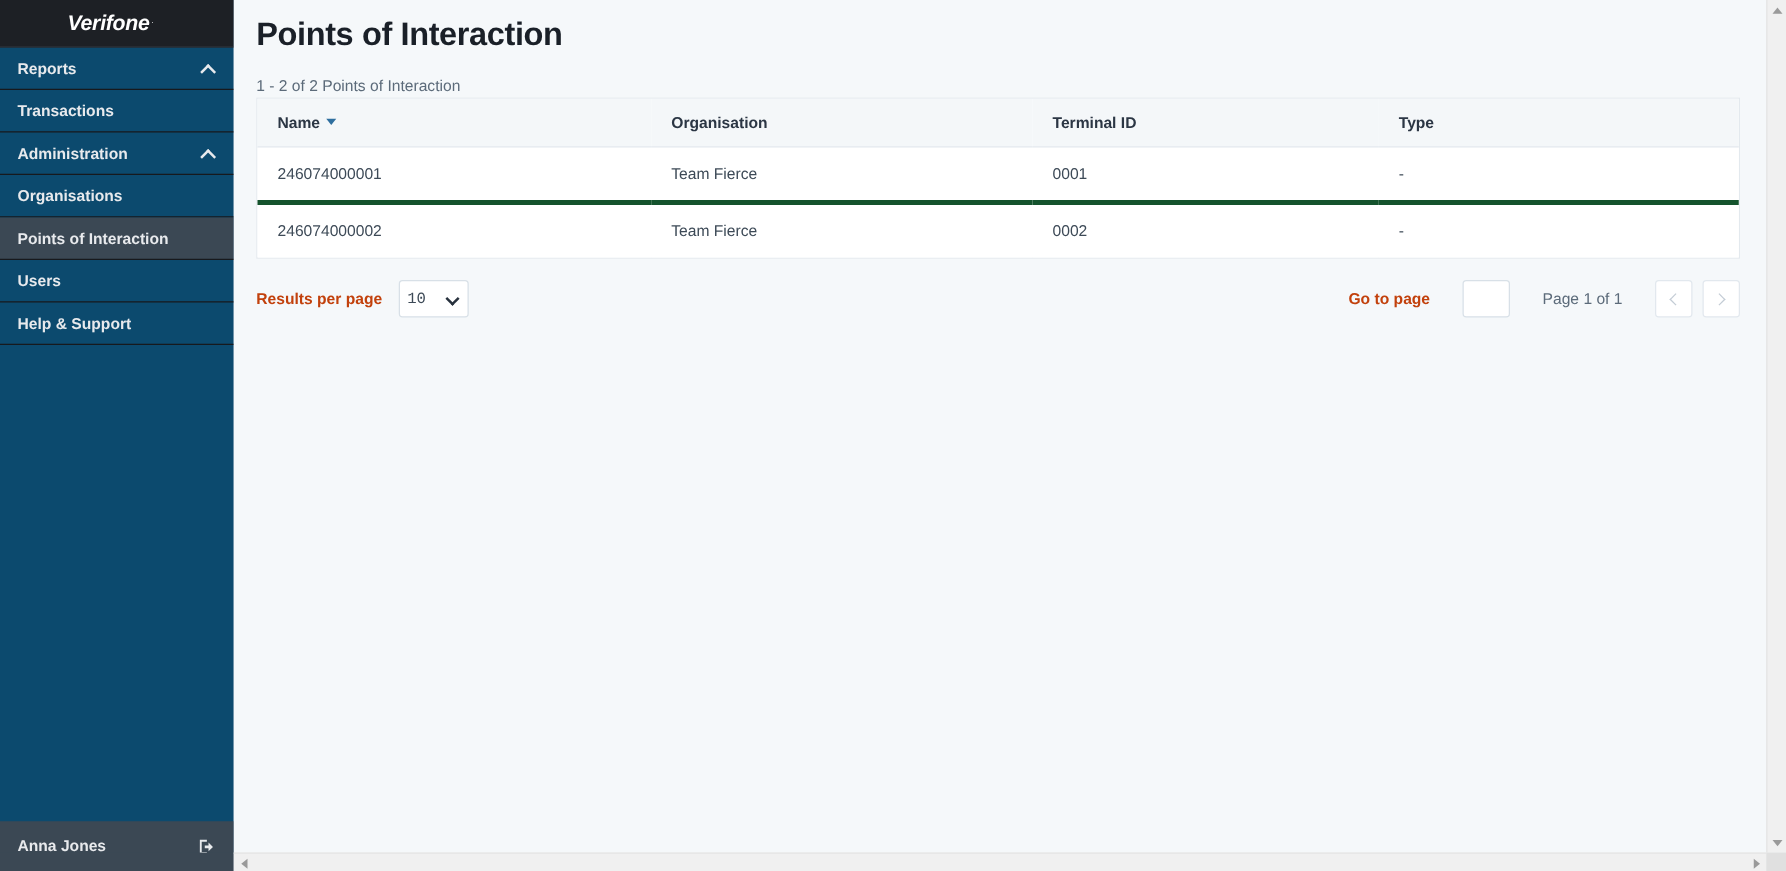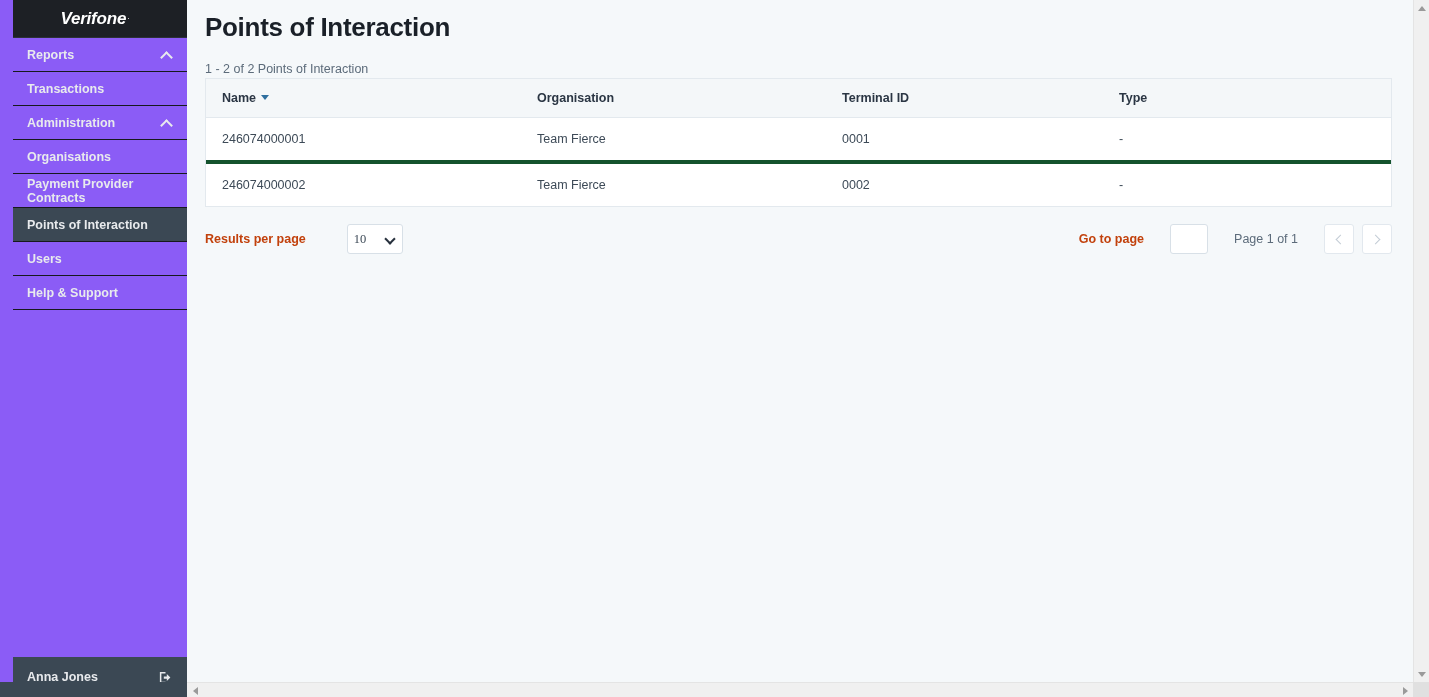--- a/index.html
+++ b/index.html
@@ -17,25 +17,24 @@
     width: 1429px;
     height: 697px;
     position: relative;
   }
 
   
   .sidebar {
     width: 187px;
     min-width: 187px;
     height: 697px;
-    background: #8b5cf6;
+    background: #0c4a6e;
     display: flex;
     flex-direction: column;
     position: relative;
-    padding-left: 13px;
   }
 
   .brand {
     height: 38px;
     display: flex;
     align-items: center;
     justify-content: center;
     background: #1d2025;
     border-bottom: 1px solid #2d3138;
     padding-right: 10px;
@@ -220,23 +219,22 @@
     appearance: none;
     -webkit-appearance: none;
     width: 56px;
     height: 30px;
     border: 1px solid #d8e0e7;
     border-radius: 3px;
     background: #ffffff;
     font-size: 12.5px;
     color: #3d4a57;
     padding: 0 6px;
-    font-family: Liberation Serif, serif;
+    font-family: Liberation Mono, monospace;
     cursor: pointer;
-    margin-left: 28px;
   }
   .select-box {
     position: relative;
     display: inline-block;
   }
   .select-chevron {
     position: absolute;
     right: 9px;
     top: 11px;
     width: 8px;
@@ -406,23 +404,20 @@
 
       <div class="nav-item">
         <span class="label">Administration</span>
         <span class="chev"></span>
       </div>
 
       <div class="nav-item">
         <span class="label">Organisations</span>
       </div>
 
-      <div class="nav-item">
-        <span class="label">Payment Provider Contracts</span>
-      </div>
 
       <div class="nav-item active">
         <span class="label">Points of Interaction</span>
       </div>
 
       <div class="nav-item">
         <span class="label">Users</span>
       </div>
 
       <div class="nav-item">

